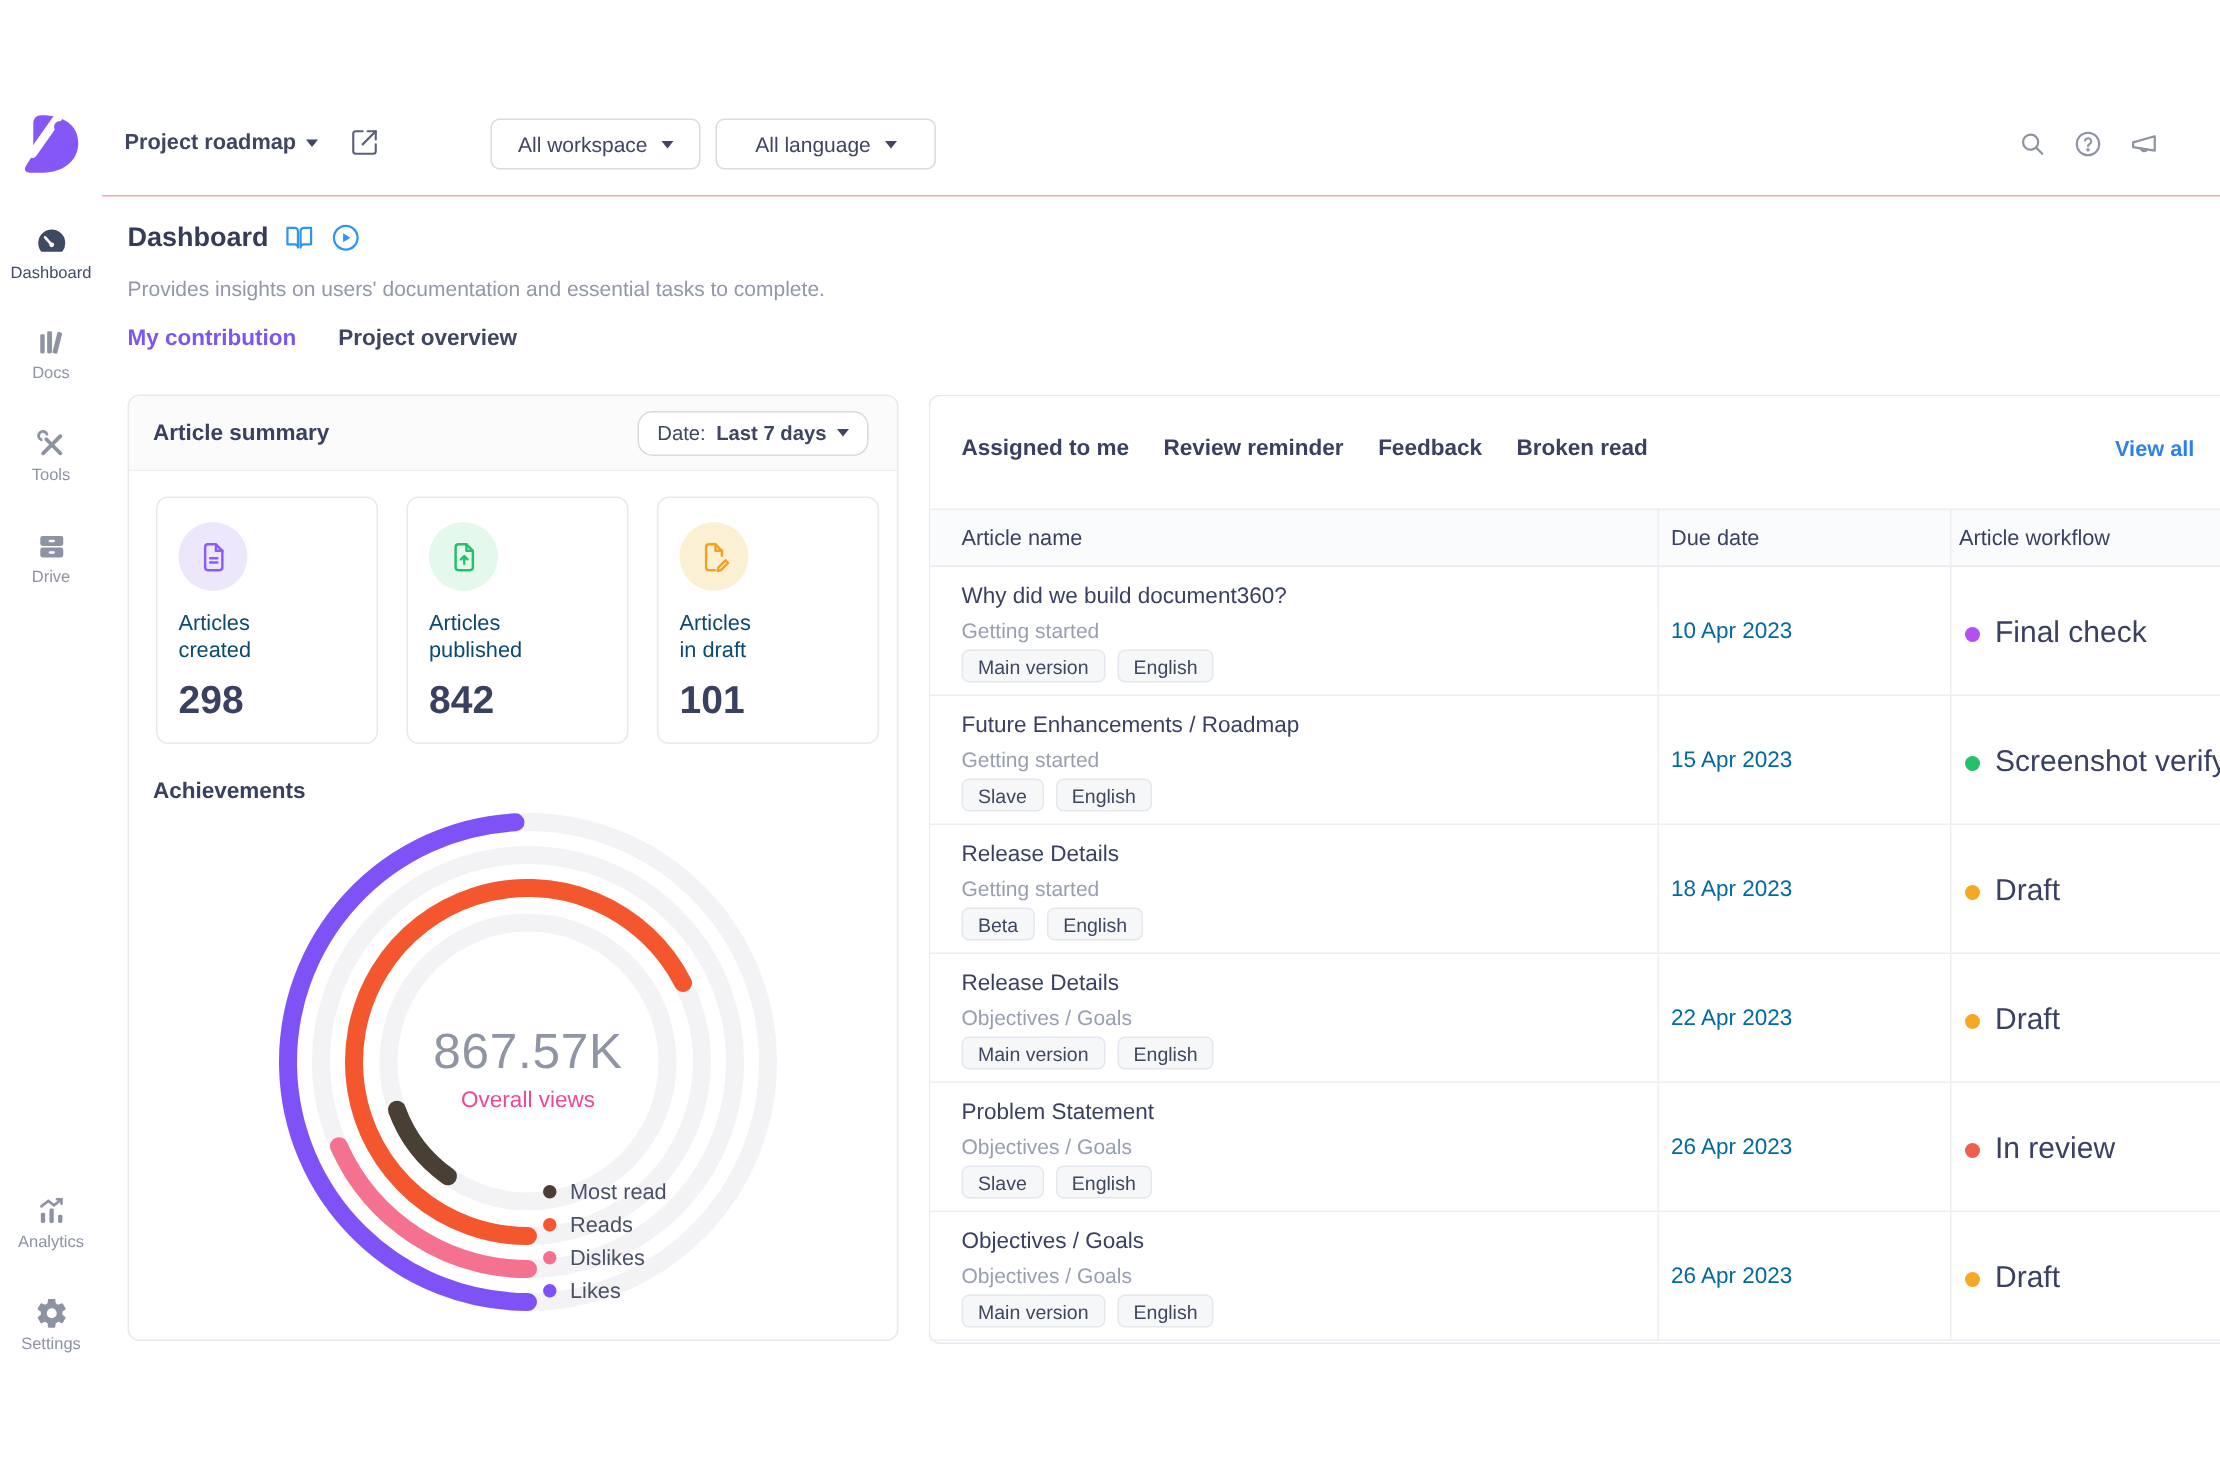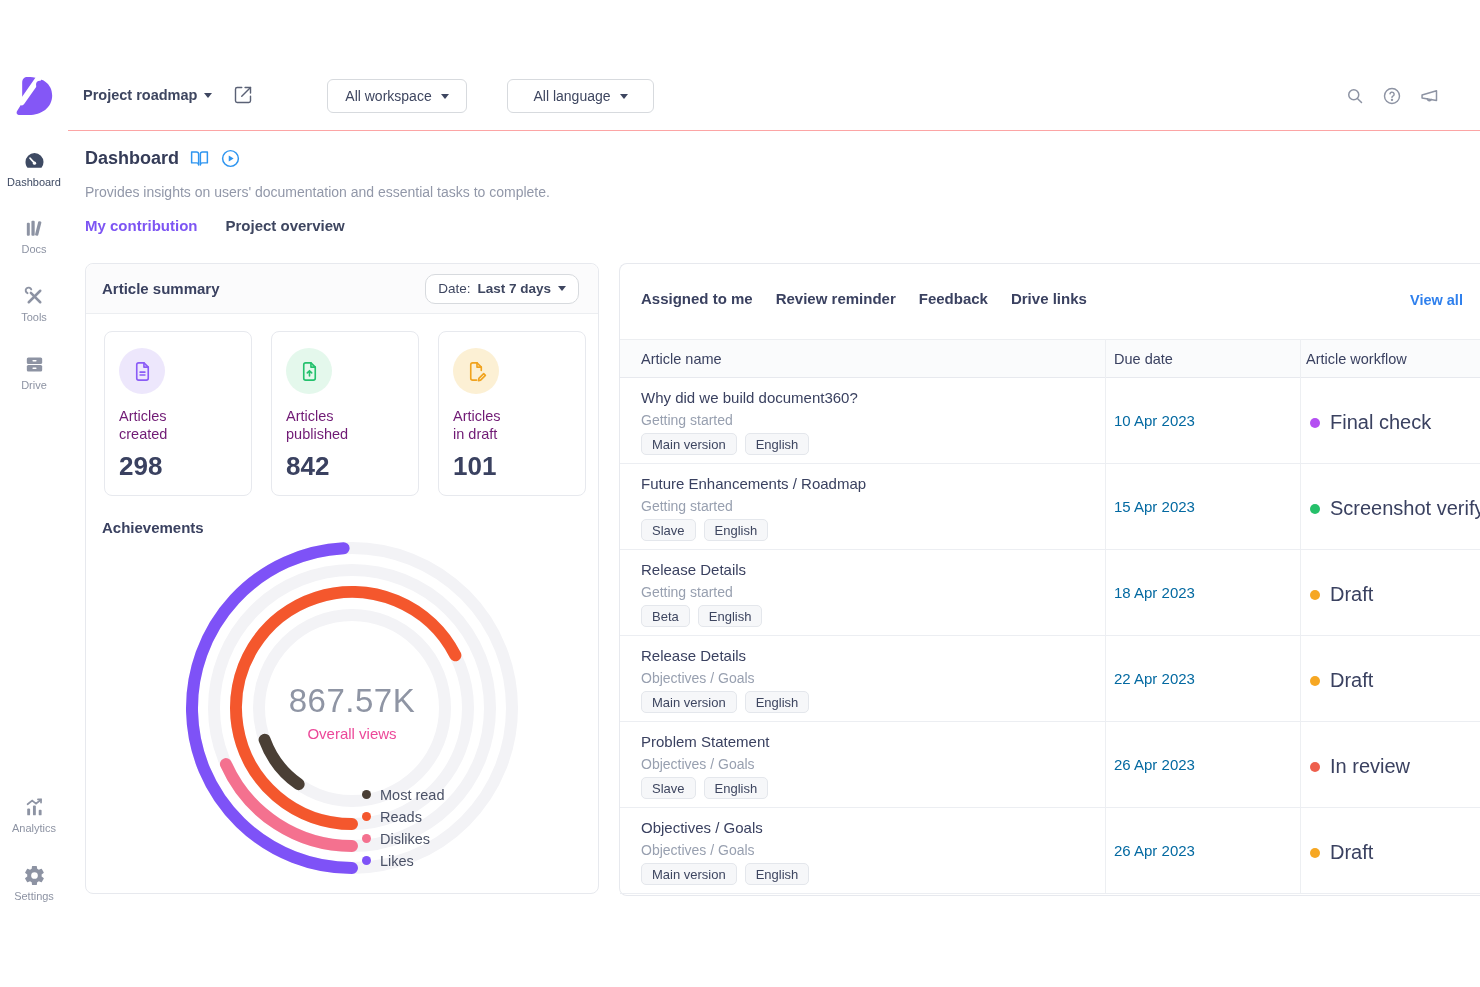--- a/index.html
+++ b/index.html
@@ -20,21 +20,21 @@
     border-bottom:1px solid #fca5a5; background:#fff; }
   .project { position:absolute; left:15px; top:87px; font-size:14.5px; font-weight:700;
     color:#3e4660; display:flex; align-items:center; gap:7px; cursor:pointer; }
   .caret { width:0; height:0; border-left:4.5px solid transparent; border-right:4.5px solid transparent;
     border-top:5.5px solid #3e4660; display:inline-block; }
   .ext-icon { position:absolute; left:165px; top:85px; width:20px; height:20px; cursor:pointer; }
   .btn-select { position:absolute; top:79px; height:34px; border:1px solid #d7dade; border-radius:6px;
     background:#fff; display:flex; align-items:center; justify-content:center; gap:9px;
     font-size:14px; color:#3e4660; font-weight:500; cursor:pointer; }
   .btn-workspace { left:259px; width:140px; }
-  .btn-language { left:409px; width:147px;margin-left:30px; }
+  .btn-language { left:409px; width:147px; }
   .top-ic { position:absolute; top:86px; width:20px; height:20px; cursor:pointer; }
 
   
   .page-title { position:absolute; left:85px; top:148px; font-size:18px; font-weight:700;
     color:#353c58; display:flex; align-items:center; gap:10px; }
   .page-title .ic { width:21px; height:21px; cursor:pointer; }
   .page-desc { position:absolute; left:85px; top:184px; font-size:14px; color:#9298a9; }
   .page-tabs { position:absolute; left:85px; top:217px; display:flex; gap:28px;
     font-size:15px; font-weight:600; }
   .page-tabs .tab { color:#3e4660; cursor:pointer; }
@@ -48,21 +48,21 @@
     padding:0 19px 0 16px; }
   .card-left .head .t { font-size:15px; font-weight:700; color:#3a4160; }
   .date-btn { height:30px; border:1px solid #d7dade; border-radius:10px; background:#fff;
     display:flex; align-items:center; gap:7px; padding:0 12px; font-size:13.5px; cursor:pointer; }
   .date-btn b { font-weight:700; }
   .stats { position:absolute; left:18px; top:67px; display:flex; gap:19px; }
   .stat-card { width:148px; height:165px; border:1px solid #e7e9ee; border-radius:8px;
     padding:16px 14px; background:#fff; }
   .stat-icon { width:46px; height:46px; border-radius:50%; display:flex; align-items:center;
     justify-content:center; }
-  .stat-label { margin-top:13px; font-size:14.5px; color:#701a75; line-height:1.25; }
+  .stat-label { margin-top:13px; font-size:14.5px; color:#0c4a6e; line-height:1.25; }
   .stat-value { margin-top:8px; font-size:26px; font-weight:700; color:#3a4160; }
   .ach-title { position:absolute; left:16px; top:255px; font-size:15px; font-weight:700; color:#3a4160; }
   .ring-wrap { position:absolute; left:0; top:270px; width:514px; height:352px; }
   .center-text { position:absolute; left:176px; top:418px; width:180px; text-align:center; z-index:2; }
   .center-text .v { font-size:33px; color:#8f95a4; letter-spacing:.5px; }
   .center-text .l { margin-top:5px; font-size:15px; color:#ec4899;text-align:center; }
   .legend { position:absolute; left:276px; top:523px; z-index:2; list-style:none; }
   .legend li { display:flex; align-items:center; gap:9px; height:15px; margin-bottom:7px;
     font-size:14.5px; color:#4a5166; }
   .legend .dot { width:9px; height:9px; border-radius:50%; flex:0 0 auto; }
@@ -330,21 +330,21 @@
         <span>Likes</span>
       </li>
     </ul>
 </div>
 
 <div class="card-right">
   <div class="panel-tabs">
     <span class="ptab">Assigned to me</span>
     <span class="ptab">Review reminder</span>
     <span class="ptab">Feedback</span>
-    <span class="ptab">Drive links</span>
+    <span class="ptab">Broken read</span>
   </div>
   <span class="view-all">View all</span>
 
   <div class="thead">
     <span style="left:21px">Article name</span>
     <span style="left:494px">Due date</span>
     <span style="left:686px">Article workflow</span>
   </div>
   <div class="col-sep" style="left:485px"></div>
   <div class="col-sep" style="left:680px"></div>

